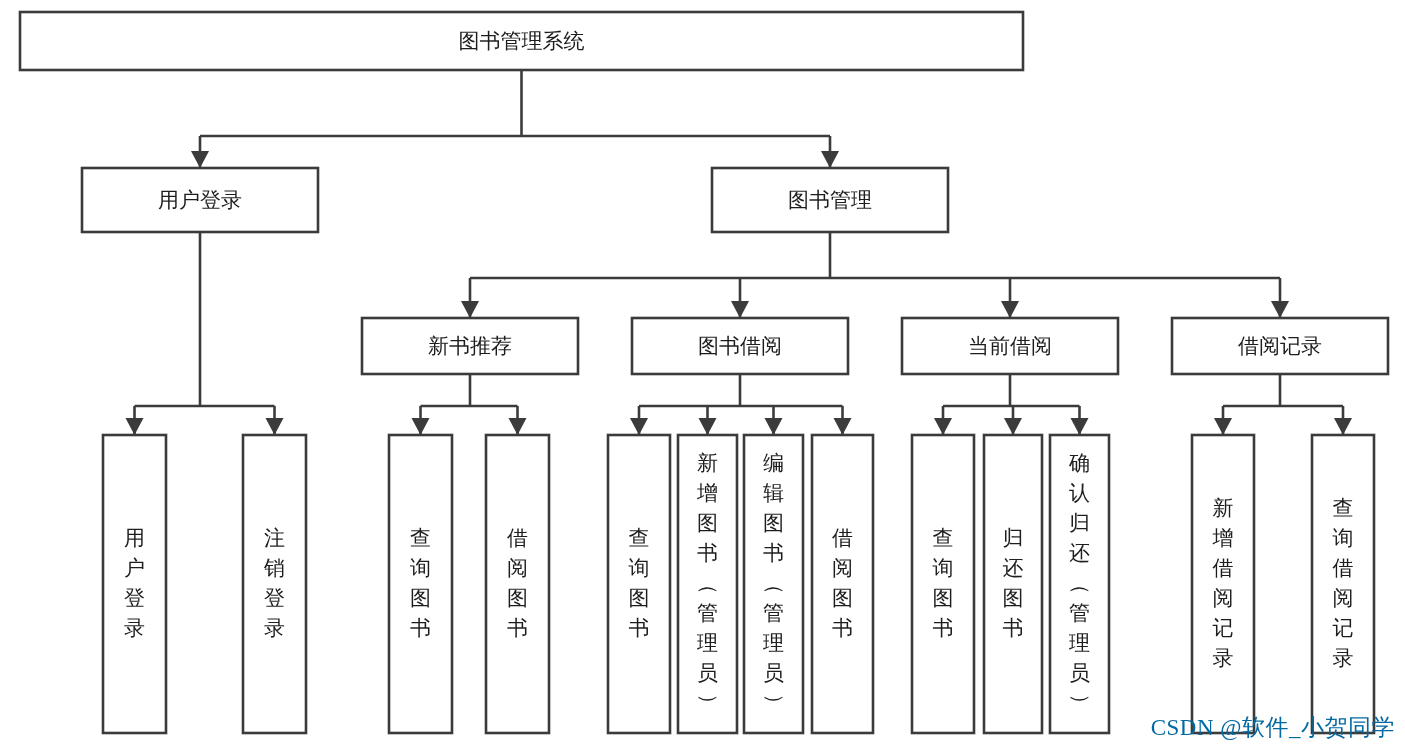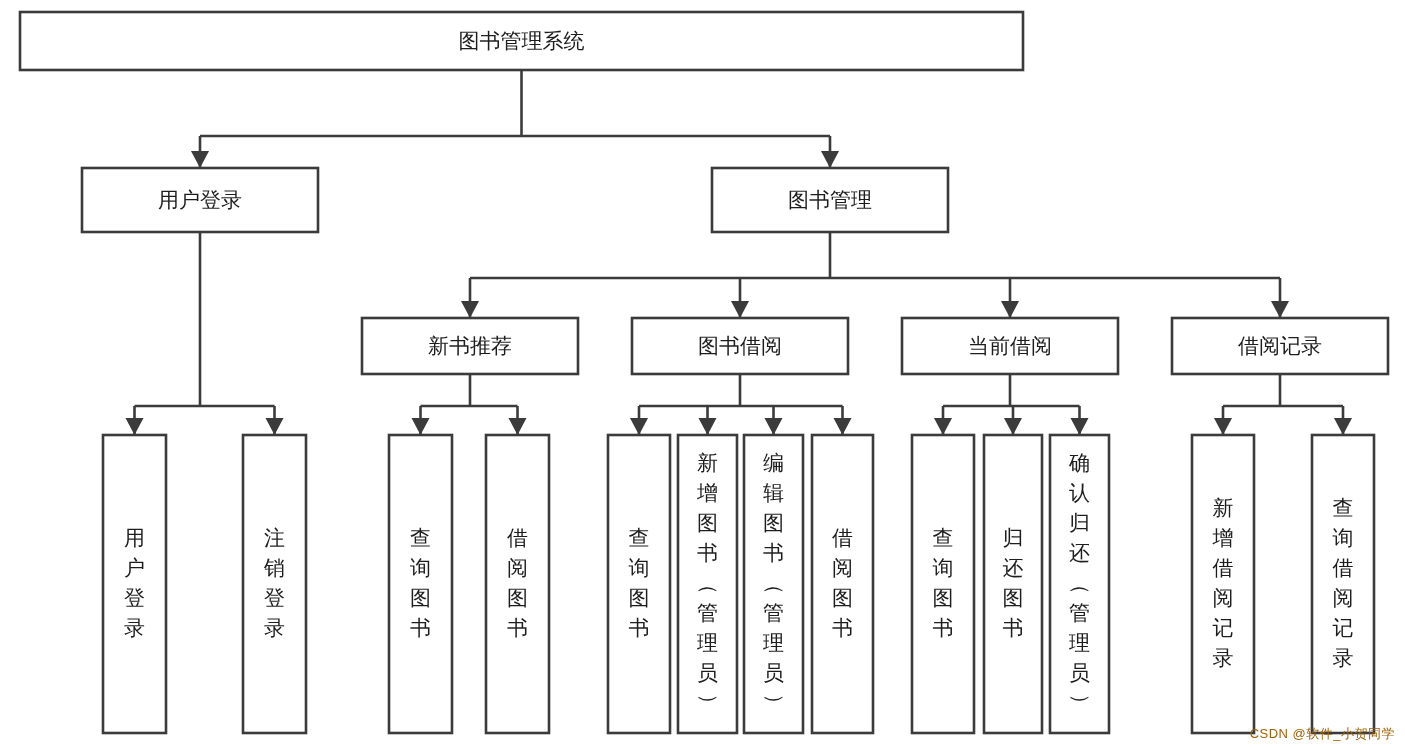--- a/index.html
+++ b/index.html
@@ -53,23 +53,23 @@
     fill: #1d1d1d;
     font-family: "DejaVu Sans", "Liberation Sans", sans-serif;
     font-size: 21px;
     text-anchor: middle;
     dominant-baseline: middle;
   }
   .watermark {
     position: absolute;
     right: 10px;
     bottom: 4px;
-    font-family: Liberation Sans, sans-serif;
-    font-size: 13px;
-    color: #a16207;
+    font-family: Liberation Serif, serif;
+    font-size: 23px;
+    color: #0369a1;
     letter-spacing: 0.5px;
     white-space: nowrap;
     user-select: none;
   }
 </style>
 </head>
 <body>
 
 <div id="diagram-root">
   <svg class="diagram" viewBox="0 0 1405 747" xmlns="http://www.w3.org/2000/svg">

